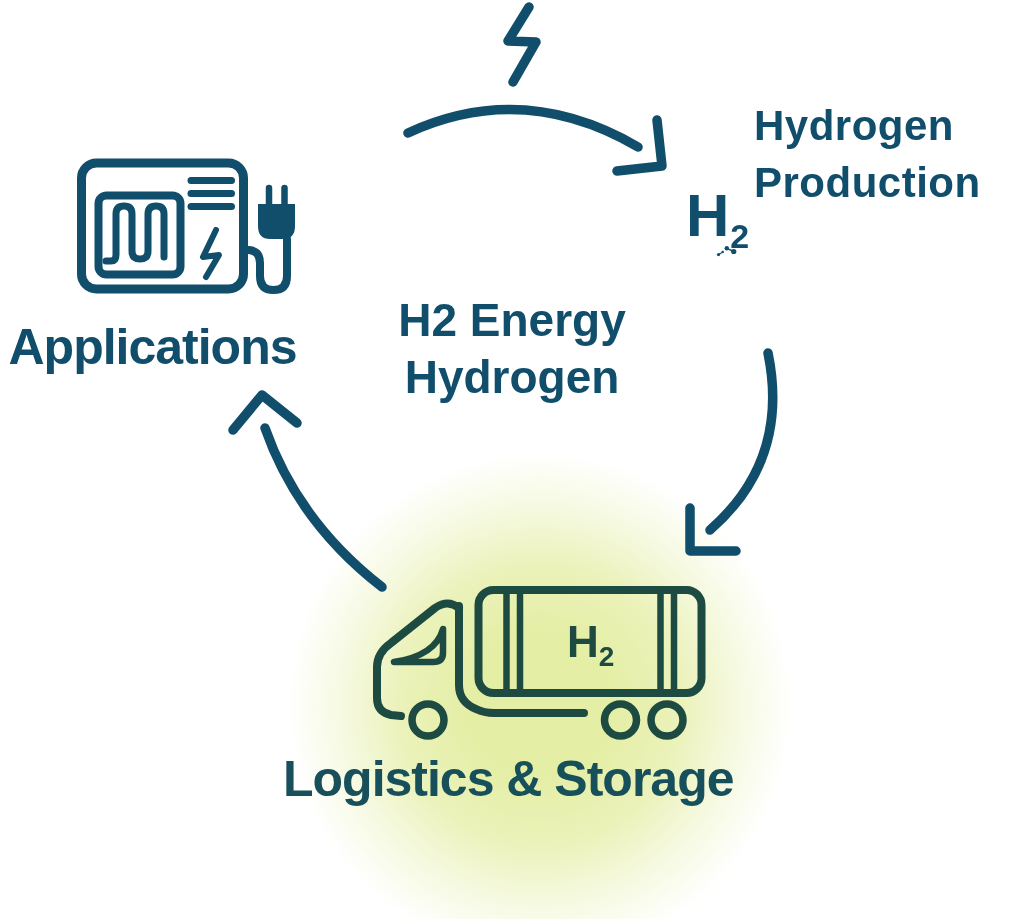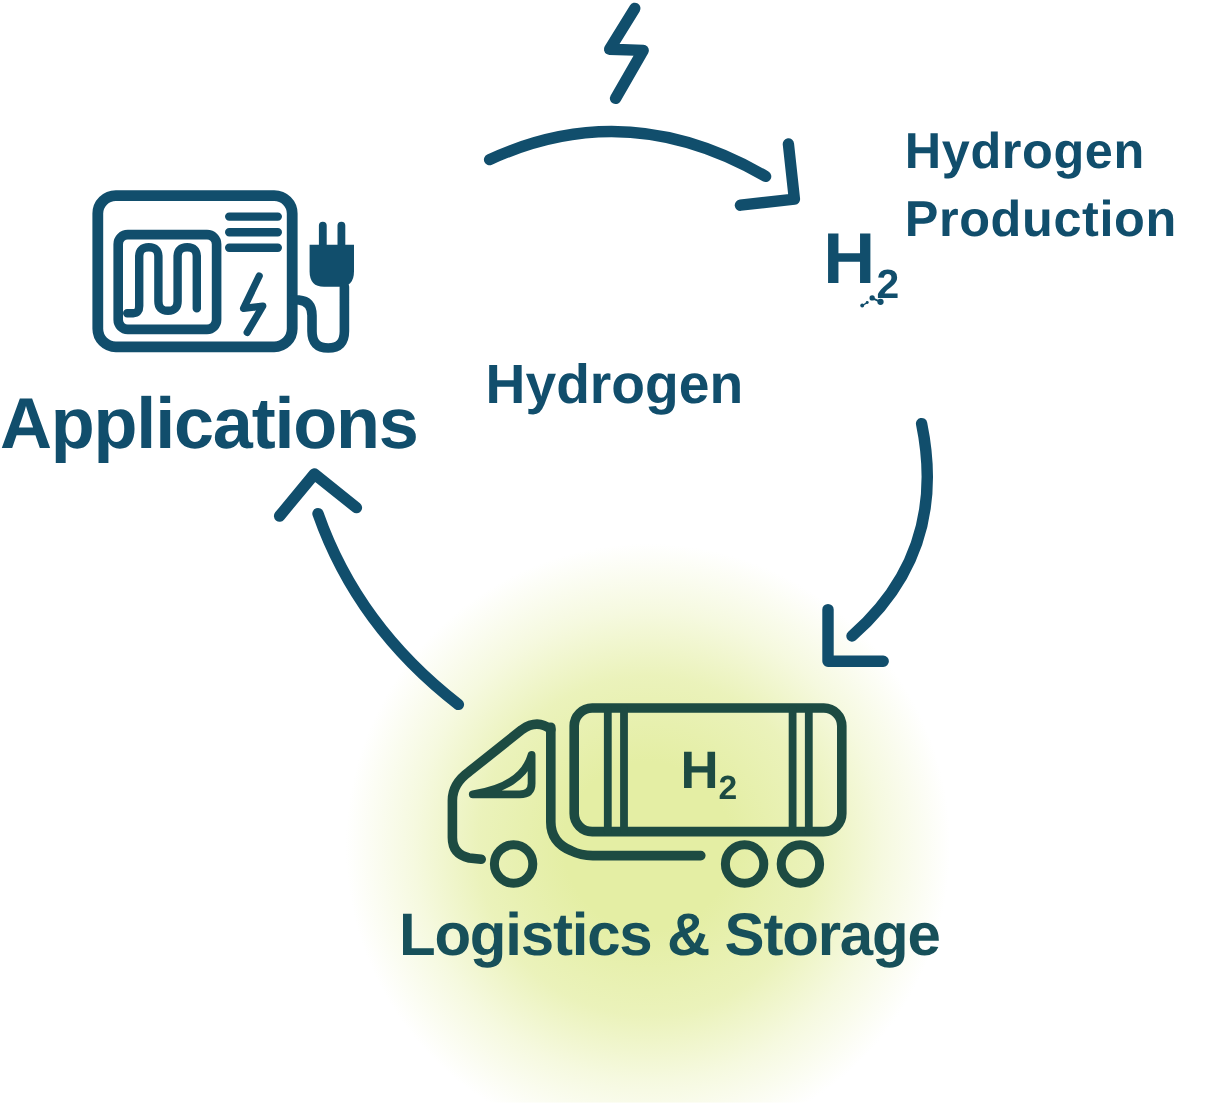--- a/index.html
+++ b/index.html
@@ -24,24 +24,24 @@
   .txt{color:var(--navy);}
   #production-label{
     left:754px;top:97px;width:280px;font-size:42px;line-height:57px;letter-spacing:.5px;
   }
   #prod-formula{left:686px;top:186px;font-size:60px;line-height:60px;}
   #prod-formula .sub{font-size:34px;vertical-align:baseline;position:relative;top:12px;left:1px;}
   #center-title{
     left:330px;top:292px;width:364px;text-align:center;font-size:46px;line-height:57px;
   }
   #applications-label{
-    left:0px;top:318px;width:305px;text-align:center;font-size:60px;letter-spacing:-1px;
+    left:0px;top:318px;width:305px;text-align:center;font-size:50px;letter-spacing:-1px;
   }
   #logistics-label{
-    left:283px;top:750px;width:500px;text-align:right;font-size:50px;letter-spacing:-1px;
+    left:283px;top:750px;width:500px;text-align:left;font-size:50px;letter-spacing:-1px;
     color:var(--logistics-text);
   }
   .tank-text{font-family:"Liberation Sans",sans-serif;font-weight:bold;fill:var(--truck-green);}
 </style>
 </head>
 <body>
 
 <div id="canvas">
 
   <div id="glow" class="abs"></div>
@@ -82,20 +82,21 @@
         <circle class="navy-fill" cx="787" cy="252.5" r="13.5"></circle>
         <circle class="navy-fill" cx="829.5" cy="272" r="16"></circle>
         <path class="navy-stroke" stroke-width="6.5" d="M 737 290.5 L 762 276"></path>
         <circle class="navy-fill" cx="736.5" cy="290.5" r="10"></circle>
         <circle class="navy-fill" cx="762" cy="275.5" r="7.5"></circle>
       </g>
     </svg>
   </div>
 
   <div class="abs txt" id="center-title">
+    <div>H2 Energy</div>
     <div>Hydrogen</div>
   </div>
 
   <div>
     <svg class="abs" style="left:365px;top:580px" width="355" height="165" viewBox="365 580 355 165">
       <rect class="green-stroke" stroke-width="8" x="478.5" y="590" width="223" height="103" rx="15"></rect>
       <path class="green-stroke" stroke-width="6.5" d="M 506.5 591 V 692 M 520 591 V 692 M 660.5 591 V 692 M 674 591 V 692"></path>
       <text class="tank-text" x="567" y="657" font-size="44"><tspan>H</tspan><tspan font-size="28" dy="9">2</tspan></text>
       <path class="green-stroke" stroke-width="8" d="M 459 608 Q 448 599 435 608 L 391 643 Q 377 653 377 667 L 377 698 Q 377 712 391 715 L 401 716"></path>
       <path class="green-stroke" stroke-width="8" d="M 459 606 L 459 685 Q 459 702 476 709 Q 484 713 494 713 L 584 713"></path>

